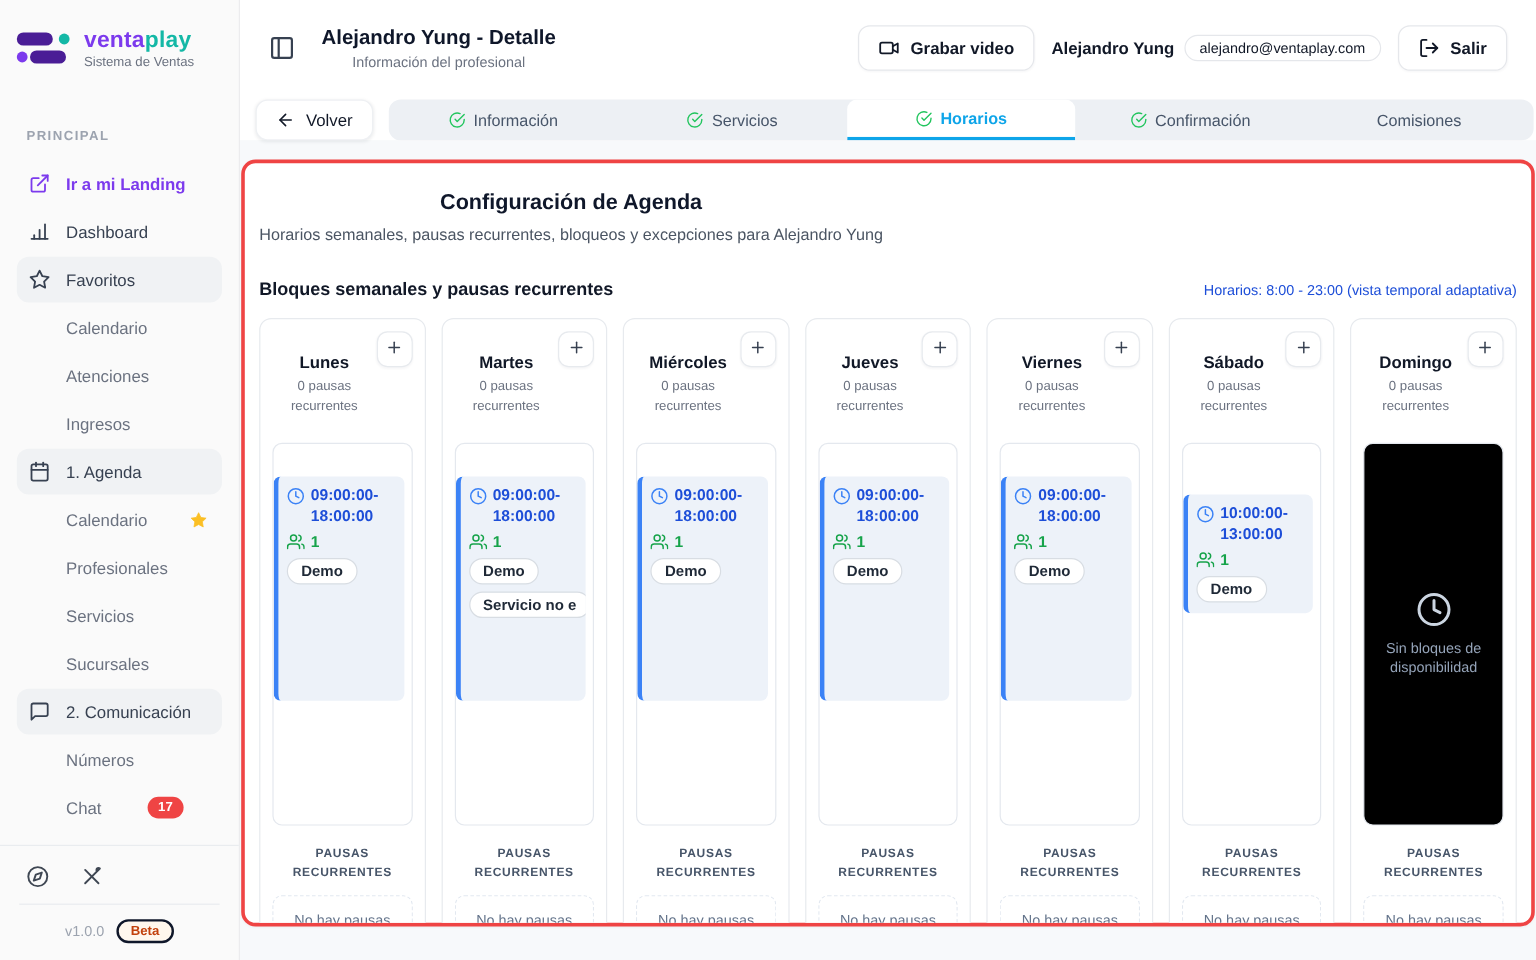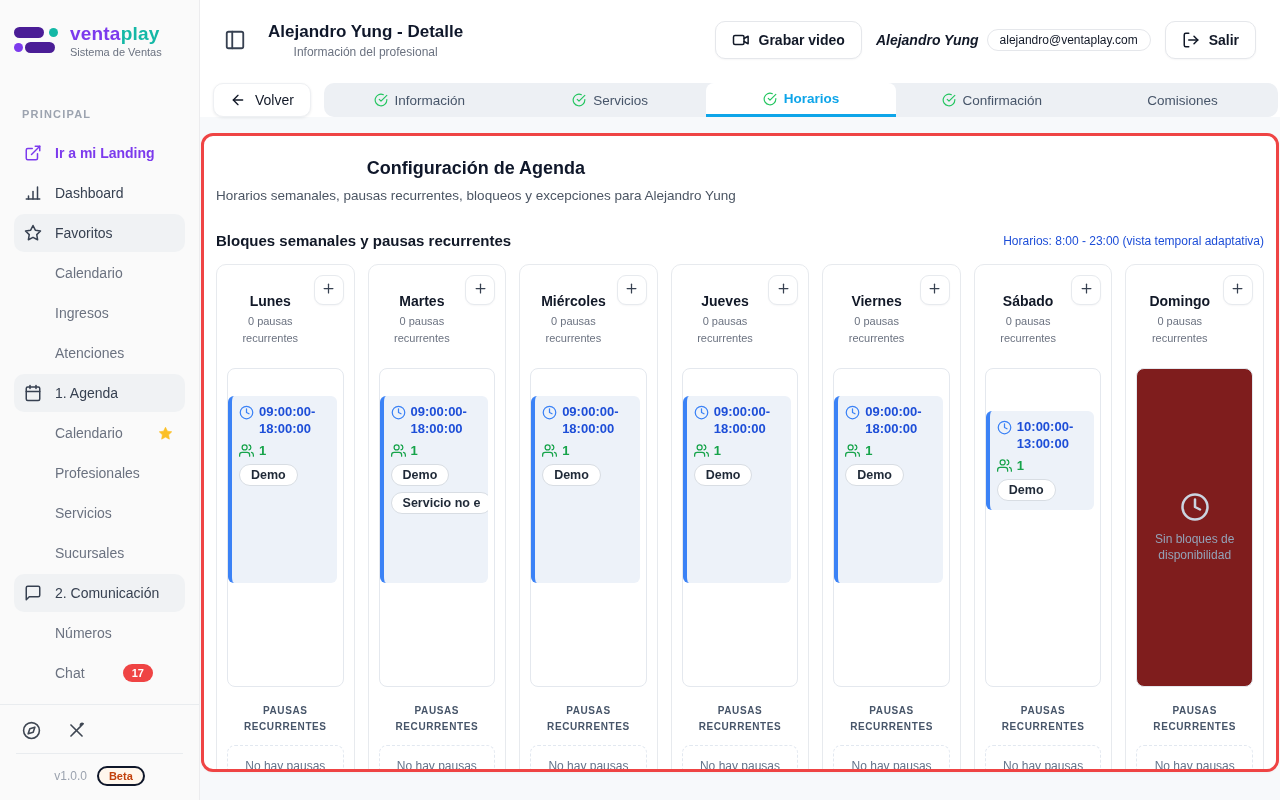--- a/index.html
+++ b/index.html
@@ -45,21 +45,21 @@
   .topbar { height:80px; background:#fff; display:flex; align-items:center; padding:0 24px; }
   .panel-btn { width:22px; height:22px; color:#374151; display:flex; cursor:pointer; }
   .title-block { display:flex; flex-direction:column; align-items:center; margin-left:22px; }
   .page-title { font-size:17px; font-weight:700; color:#0f172a; }
   .page-subtitle { font-size:12px; color:#6b7280; margin-top:3px; }
   .topbar-right { margin-left:auto; display:flex; align-items:center; gap:14px; }
   .btn { display:flex; align-items:center; gap:9px; background:#fff; border:1px solid #e5e7eb; border-radius:10px; padding:9px 16px; font-size:14px; font-weight:600; color:#111827; cursor:pointer; box-shadow:0 1px 2px rgba(16,24,40,.04); }
   .btn .bicon { width:18px; height:18px; display:flex; color:#111827; }
   .user-block { display:flex; flex-direction:column; align-items:flex-end; gap:5px; }
   .user-row { display:flex; align-items:center; gap:8px; }
-  .user-name { font-size:14px; font-weight:600; color:#111827;font-style:italic; }
+  .user-name { font-size:14px; font-weight:600; color:#111827; }
   .pill { border:1px solid #e5e7eb; border-radius:999px; padding:3px 12px; font-size:12px; font-weight:500; color:#111827; background:#fff; white-space:nowrap; }
   .pill.bold { font-weight:700; }
   .quota-badge { display:flex; align-items:center; gap:5px; background:#dcfce7; border:1px solid #b5f0c6; border-radius:999px; padding:2px 10px; font-family:"DejaVu Sans Mono",monospace; font-size:12px; font-weight:700; color:#15803d; }
   .quota-badge .qicon { width:12px; height:12px; display:flex; color:#16a34a; }
 
   
   .tabsrow { background:#fff; display:flex; align-items:stretch; padding:3px 2px 0 13px; height:37px; }
   .back-btn { display:flex; align-items:center; gap:9px; background:#fff; border:1px solid #eef0f3; border-radius:10px; padding:0 16px; font-size:14px; font-weight:500; color:#111827; box-shadow:0 1px 3px rgba(16,24,40,.08); cursor:pointer; height:34px; z-index:2; }
   .back-btn .bicon { width:16px; height:16px; display:flex; }
   .tabs-list { flex:1; margin-left:13px; background:#edf0f4; border-radius:10px; display:flex; height:34px; overflow:hidden; }
@@ -79,21 +79,21 @@
 
   .days-grid { display:grid; grid-template-columns:repeat(7,1fr); gap:13px; margin-top:15px; }
   .day-card { background:#fff; border:1px solid #e7eaee; border-radius:10px; padding:10px; }
   .day-head { display:flex; align-items:flex-start; }
   .day-head-text { flex:1; text-align:center; padding-top:2px; }
   .day-name { font-size:14px; font-weight:600; color:#111827;margin-top:16px; }
   .day-pausas { font-size:11px; color:#6b7280; line-height:1.5; margin-top:4px; padding:0 2px; }
   .plus-btn { width:30px; height:30px; border:1px solid #e7eaee; border-radius:9px; background:#fff; display:flex; align-items:center; justify-content:center; color:#374151; cursor:pointer; flex:none; box-shadow:0 1px 2px rgba(16,24,40,.04); }
   .plus-btn svg { width:15px; height:15px; }
   .day-panel { margin-top:22px; height:319px; border:1px solid #e4e8ee; border-radius:8px; position:relative; background:#fff; }
-  .day-panel.empty { background:#7f1d1d; }
+  .day-panel.empty { background:#000000; }
   .time-block { position:absolute; left:0; right:6px; background:#edf2f9; border-left:4px solid #3b82f6; border-radius:6px; padding:7px 4px 6px 7px; overflow:hidden; cursor:pointer; }
   .tb-time { display:flex; gap:5px; }
   .tb-time .cicon { width:15px; height:15px; display:flex; color:#3b82f6; flex:none; margin-top:2px; }
   .tb-time-text { font-size:13px; font-weight:700; color:#1d4ed8; line-height:1.35; word-break:break-word; }
   .tb-count { display:flex; align-items:center; gap:5px; margin-top:5px; }
   .tb-count .uicon { width:15px; height:15px; display:flex; color:#16a34a; }
   .tb-count-text { font-size:13px; font-weight:600; color:#16a34a; }
   .tb-tags { margin-top:6px; display:flex; flex-direction:column; align-items:flex-start; gap:6px; }
   .tag-pill { background:#fff; border:1px solid #d8dde3; border-radius:999px; padding:3px 11px; font-size:12.5px; font-weight:600; color:#1f2937; white-space:nowrap; max-width:108px; overflow:hidden; }
   .panel-empty { position:absolute; inset:0; display:flex; flex-direction:column; align-items:center; justify-content:center; gap:9px; text-align:center; }
@@ -149,24 +149,24 @@
               <svg viewBox="0 0 24 24" fill="none" stroke="currentColor" stroke-width="2" stroke-linecap="round" stroke-linejoin="round">
                 <polygon points="12 2 15.09 8.26 22 9.27 17 14.14 18.18 21.02 12 17.77 5.82 21.02 7 14.14 2 9.27 8.91 8.26 12 2"></polygon>
               </svg>
             </span>
             <span>Favoritos</span>
           </div>
           <div class="nav-item sub">
             <span>Calendario</span>
           </div>
           <div class="nav-item sub">
+            <span>Atenciones</span>
+          </div>
+          <div class="nav-item sub">
             <span>Ingresos</span>
-          </div>
-          <div class="nav-item sub">
-            <span>Atenciones</span>
           </div>
           <div class="nav-item highlight">
             <span class="nicon">
               <svg viewBox="0 0 24 24" fill="none" stroke="currentColor" stroke-width="2" stroke-linecap="round" stroke-linejoin="round">
                 <rect x="3" y="4" width="18" height="18" rx="2"></rect>
                 <line x1="16" y1="2" x2="16" y2="6"></line>
                 <line x1="8" y1="2" x2="8" y2="6"></line>
                 <line x1="3" y1="10" x2="21" y2="10"></line>
               </svg>
             </span>

